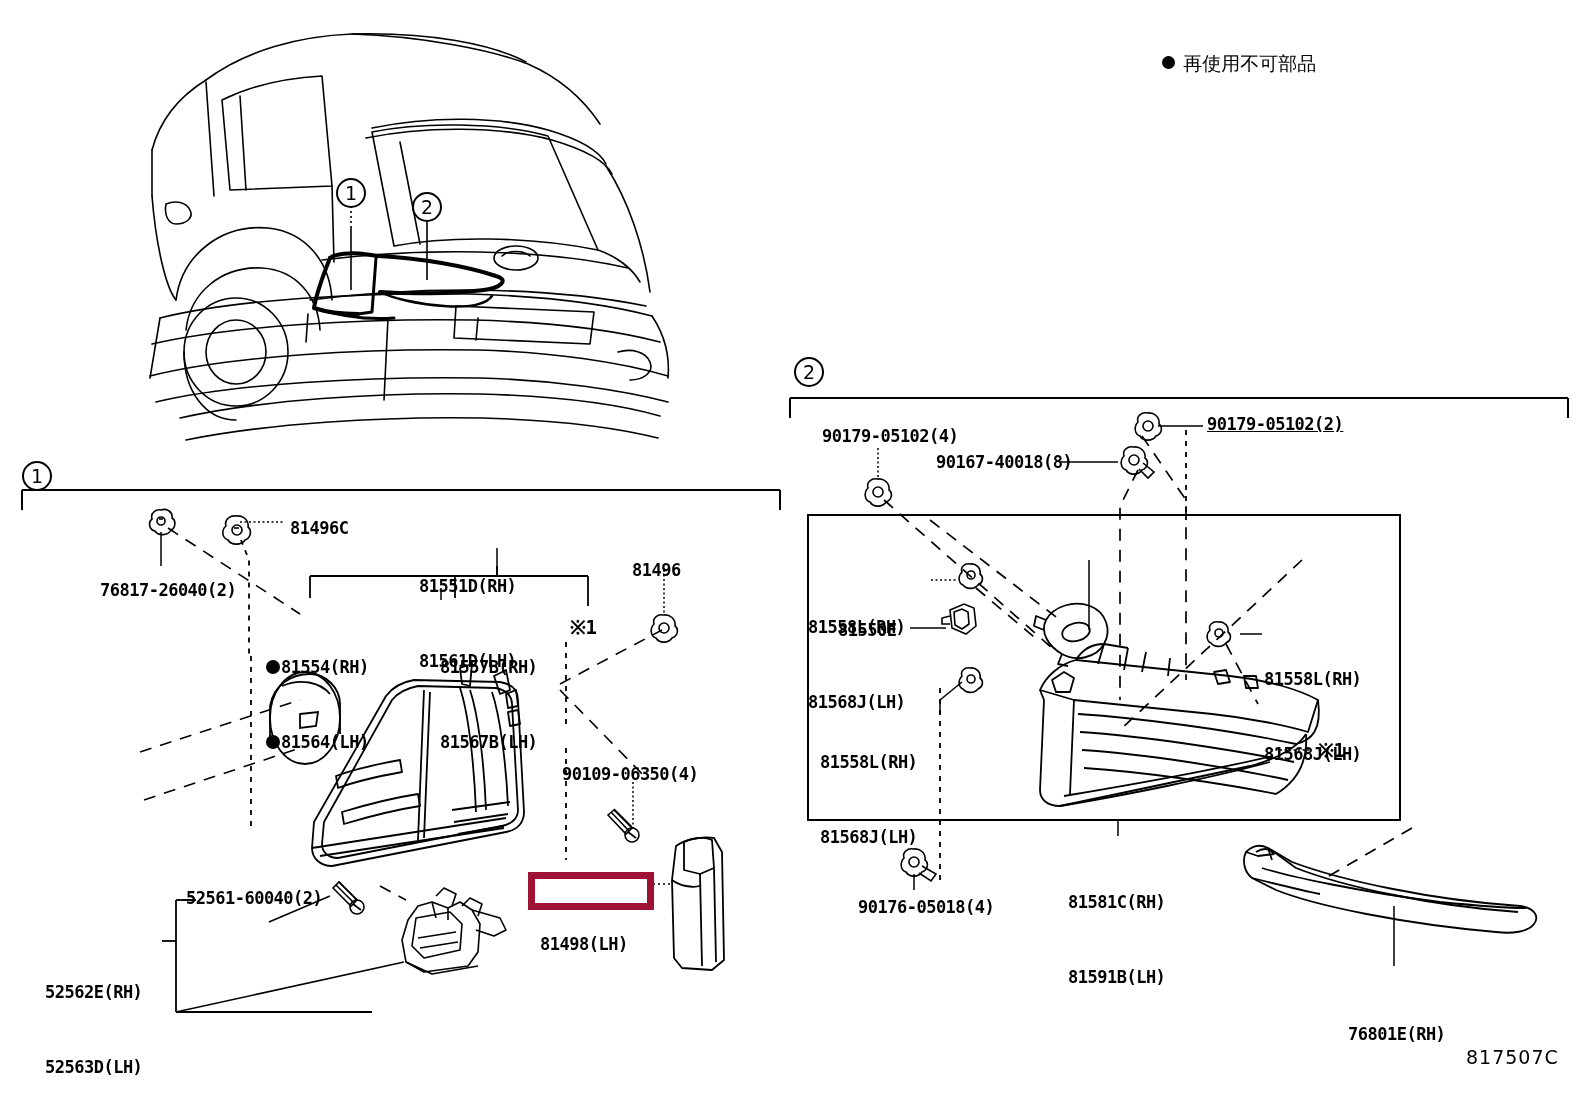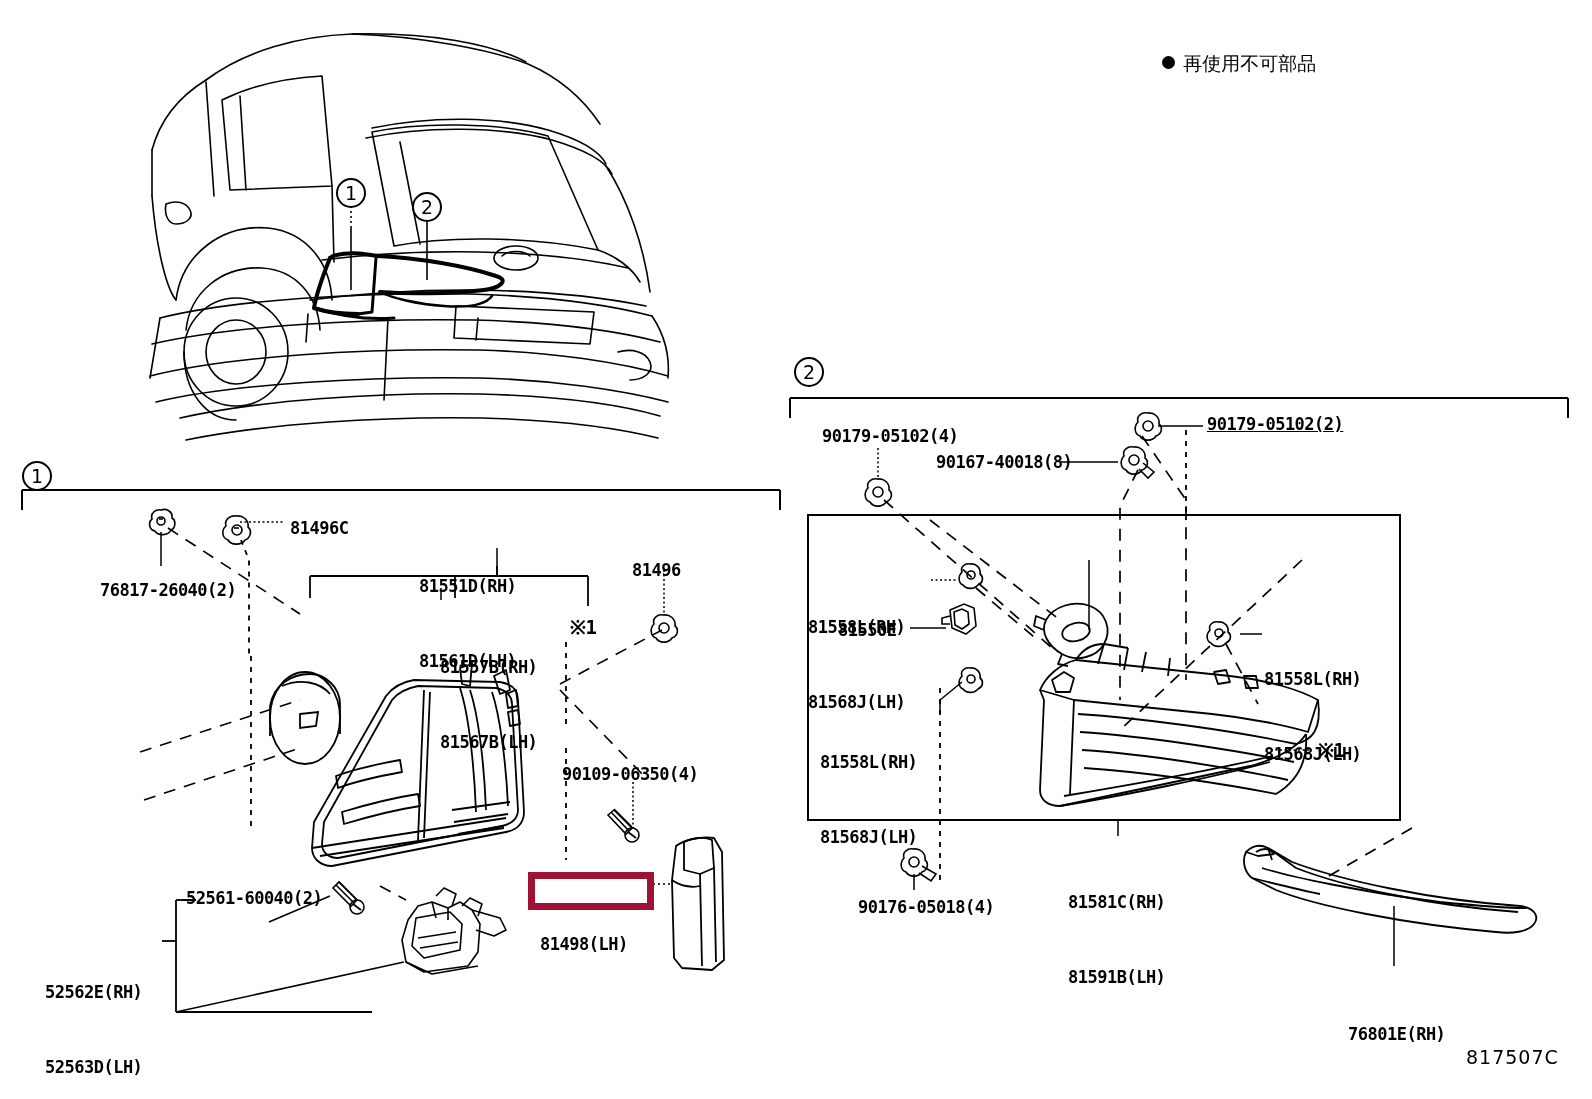--- a/index.html
+++ b/index.html
@@ -310,20 +310,24 @@
 
   <div class="lbl" style="left:290px;top:516px;"><span>81496C</span></div>
 
   <div class="lbl" style="left:419px;top:524px;">
     <div>81551D(RH)</div>
     <div>81561D(LH)</div>
   </div>
 
   <div class="lbl" style="left:632px;top:558px;"><span>81496</span></div>
 
+  <div class="lbl" style="left:266px;top:605px;">
+    <div><span class="dotblk"></span><span>81554(RH)</span></div>
+    <div><span class="dotblk"></span><span>81564(LH)</span></div>
+  </div>
 
   <div class="lbl" style="left:440px;top:605px;">
     <div>81557B(RH)</div>
     <div>81567B(LH)</div>
   </div>
 
   <div class="lbl starmark" style="left:570px;top:615px;"><span>※1</span></div>
 
   <div class="lbl" style="left:562px;top:762px;"><span>90109-06350(4)</span></div>
 

